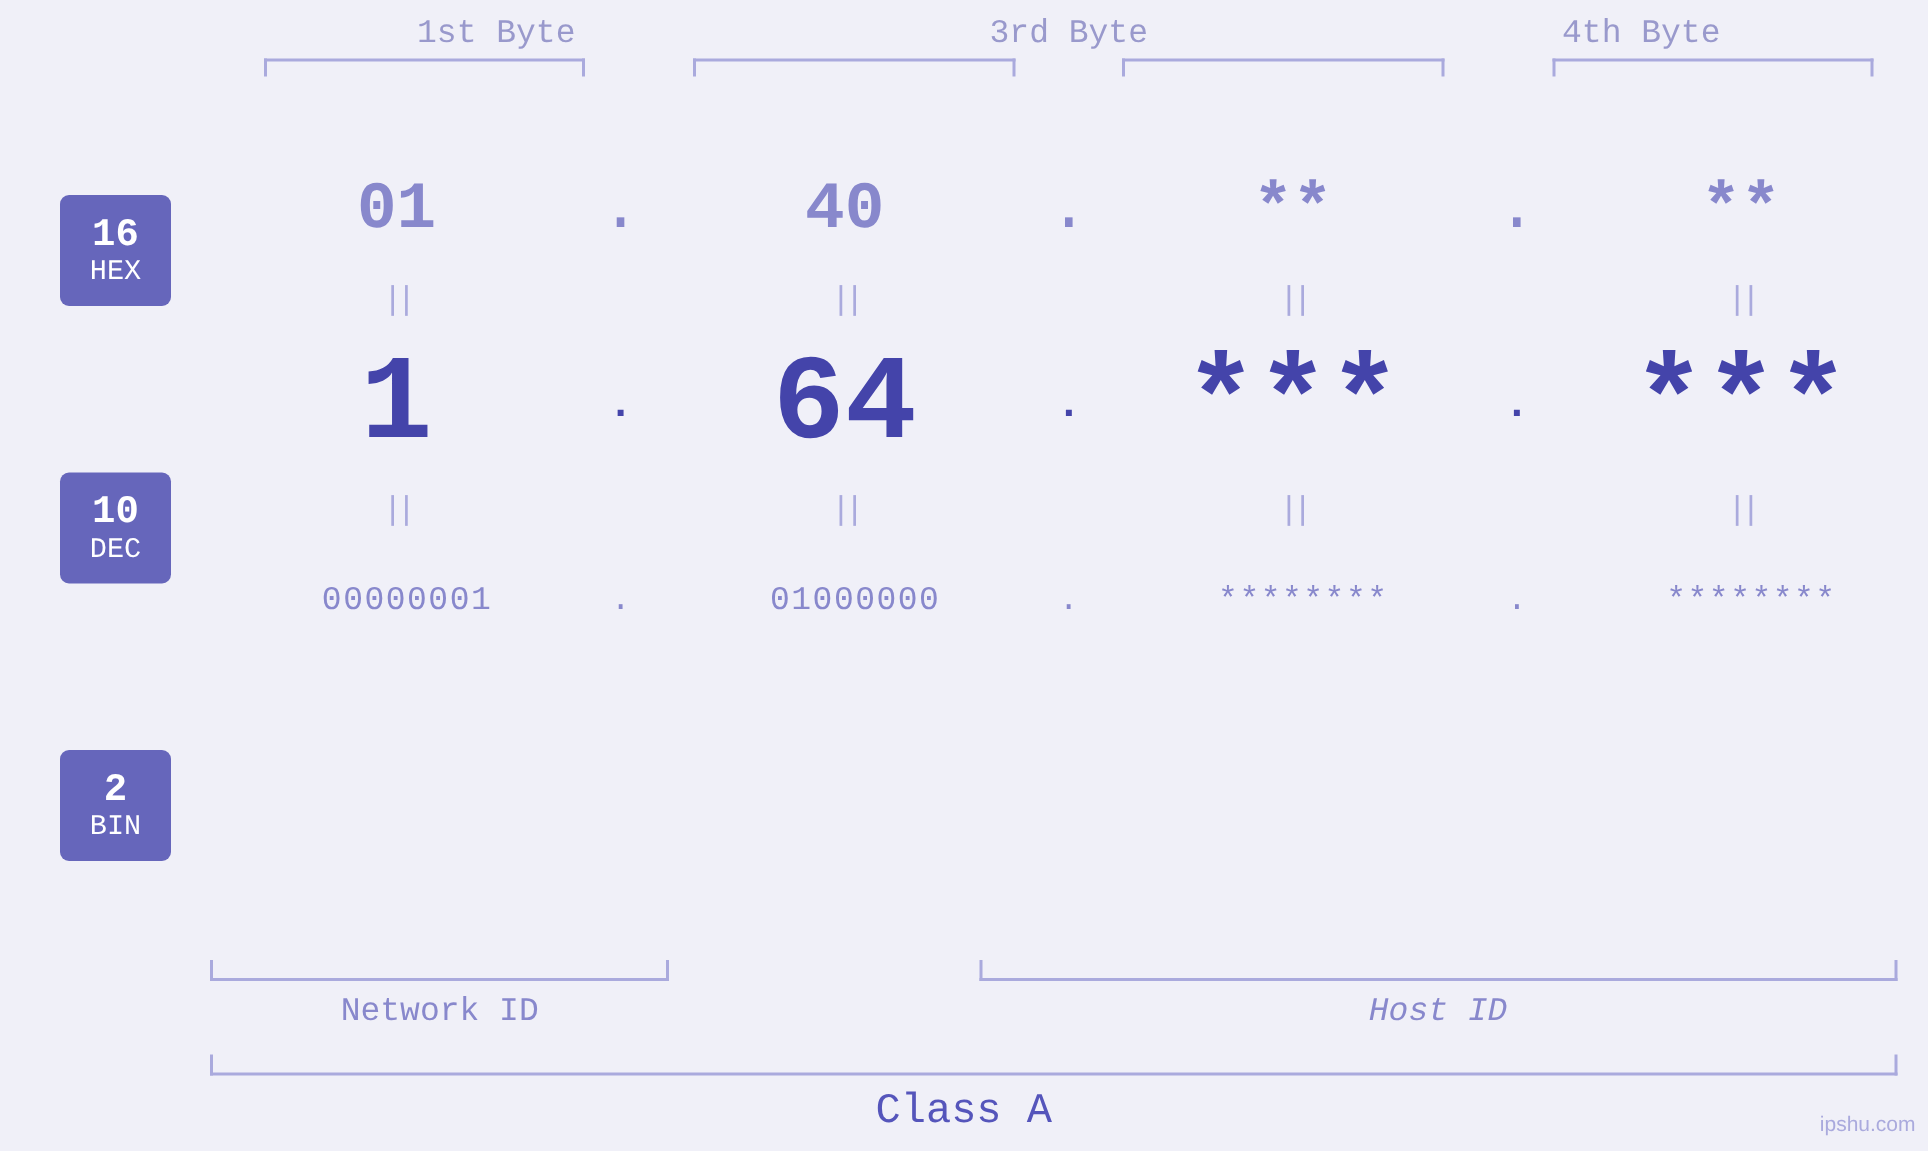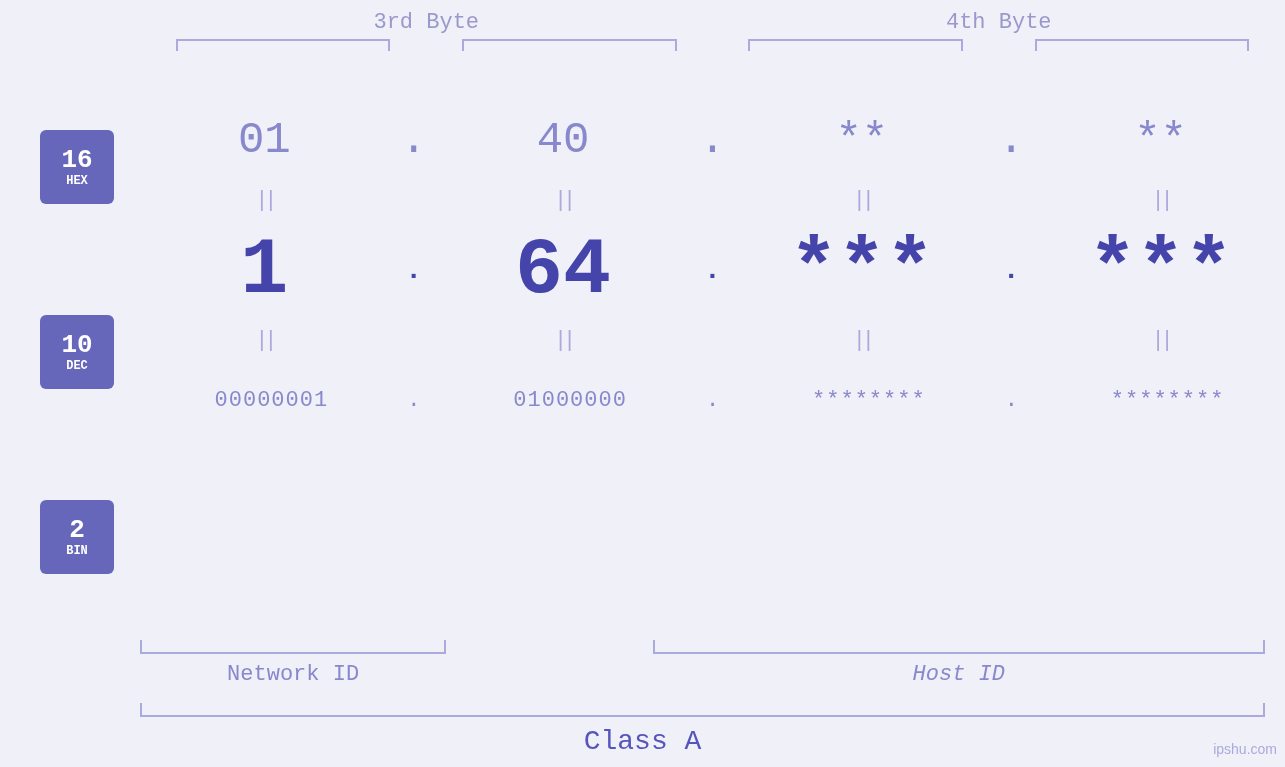--- a/index.html
+++ b/index.html
@@ -79,22 +79,22 @@
       align-items: center;
       justify-content: center;
       margin-bottom: 100px;
     }
     .label-badge .num {
       font-size: 26px;
       font-weight: bold;
       line-height: 1.1;
     }
     .label-badge .base {
-      font-size: 12px;
-      font-weight: bold;
+      font-size: 19px;
+      font-weight: normal;
     }
 
     
     .values-grid {
       display: flex;
       flex-direction: column;
       width: 100%;
       padding-left: 140px;
       position: absolute;
       top: 100px;
@@ -140,20 +140,21 @@
       display: flex;
       align-items: center;
       justify-content: center;
     }
 
     
     .hex-val {
       font-size: 44px;
       color: #8888cc;
       font-family: 'Courier New', Courier, monospace;
+      font-weight: bold;
     }
     .hex-dot {
       font-size: 44px;
       color: #8888cc;
     }
 
     
     .eq-sign {
       font-size: 22px;
       color: #aaaadd;
@@ -263,20 +264,21 @@
       color: #aaaadd;
       font-family: Liberation Sans, sans-serif;
     }
   </style>
 </head>
 <body>
 
 <div class="main-container">
 
   <div class="header-row">
+    <div class="byte-col">1st Byte</div>
     <div class="byte-col">3rd Byte</div>
     <div class="byte-col">4th Byte</div>
   </div>
 
   <div class="bracket-row">
     <div class="bracket-cell">
       <div class="bracket"></div>
     </div>
     <div class="bracket-cell">
       <div class="bracket"></div>

